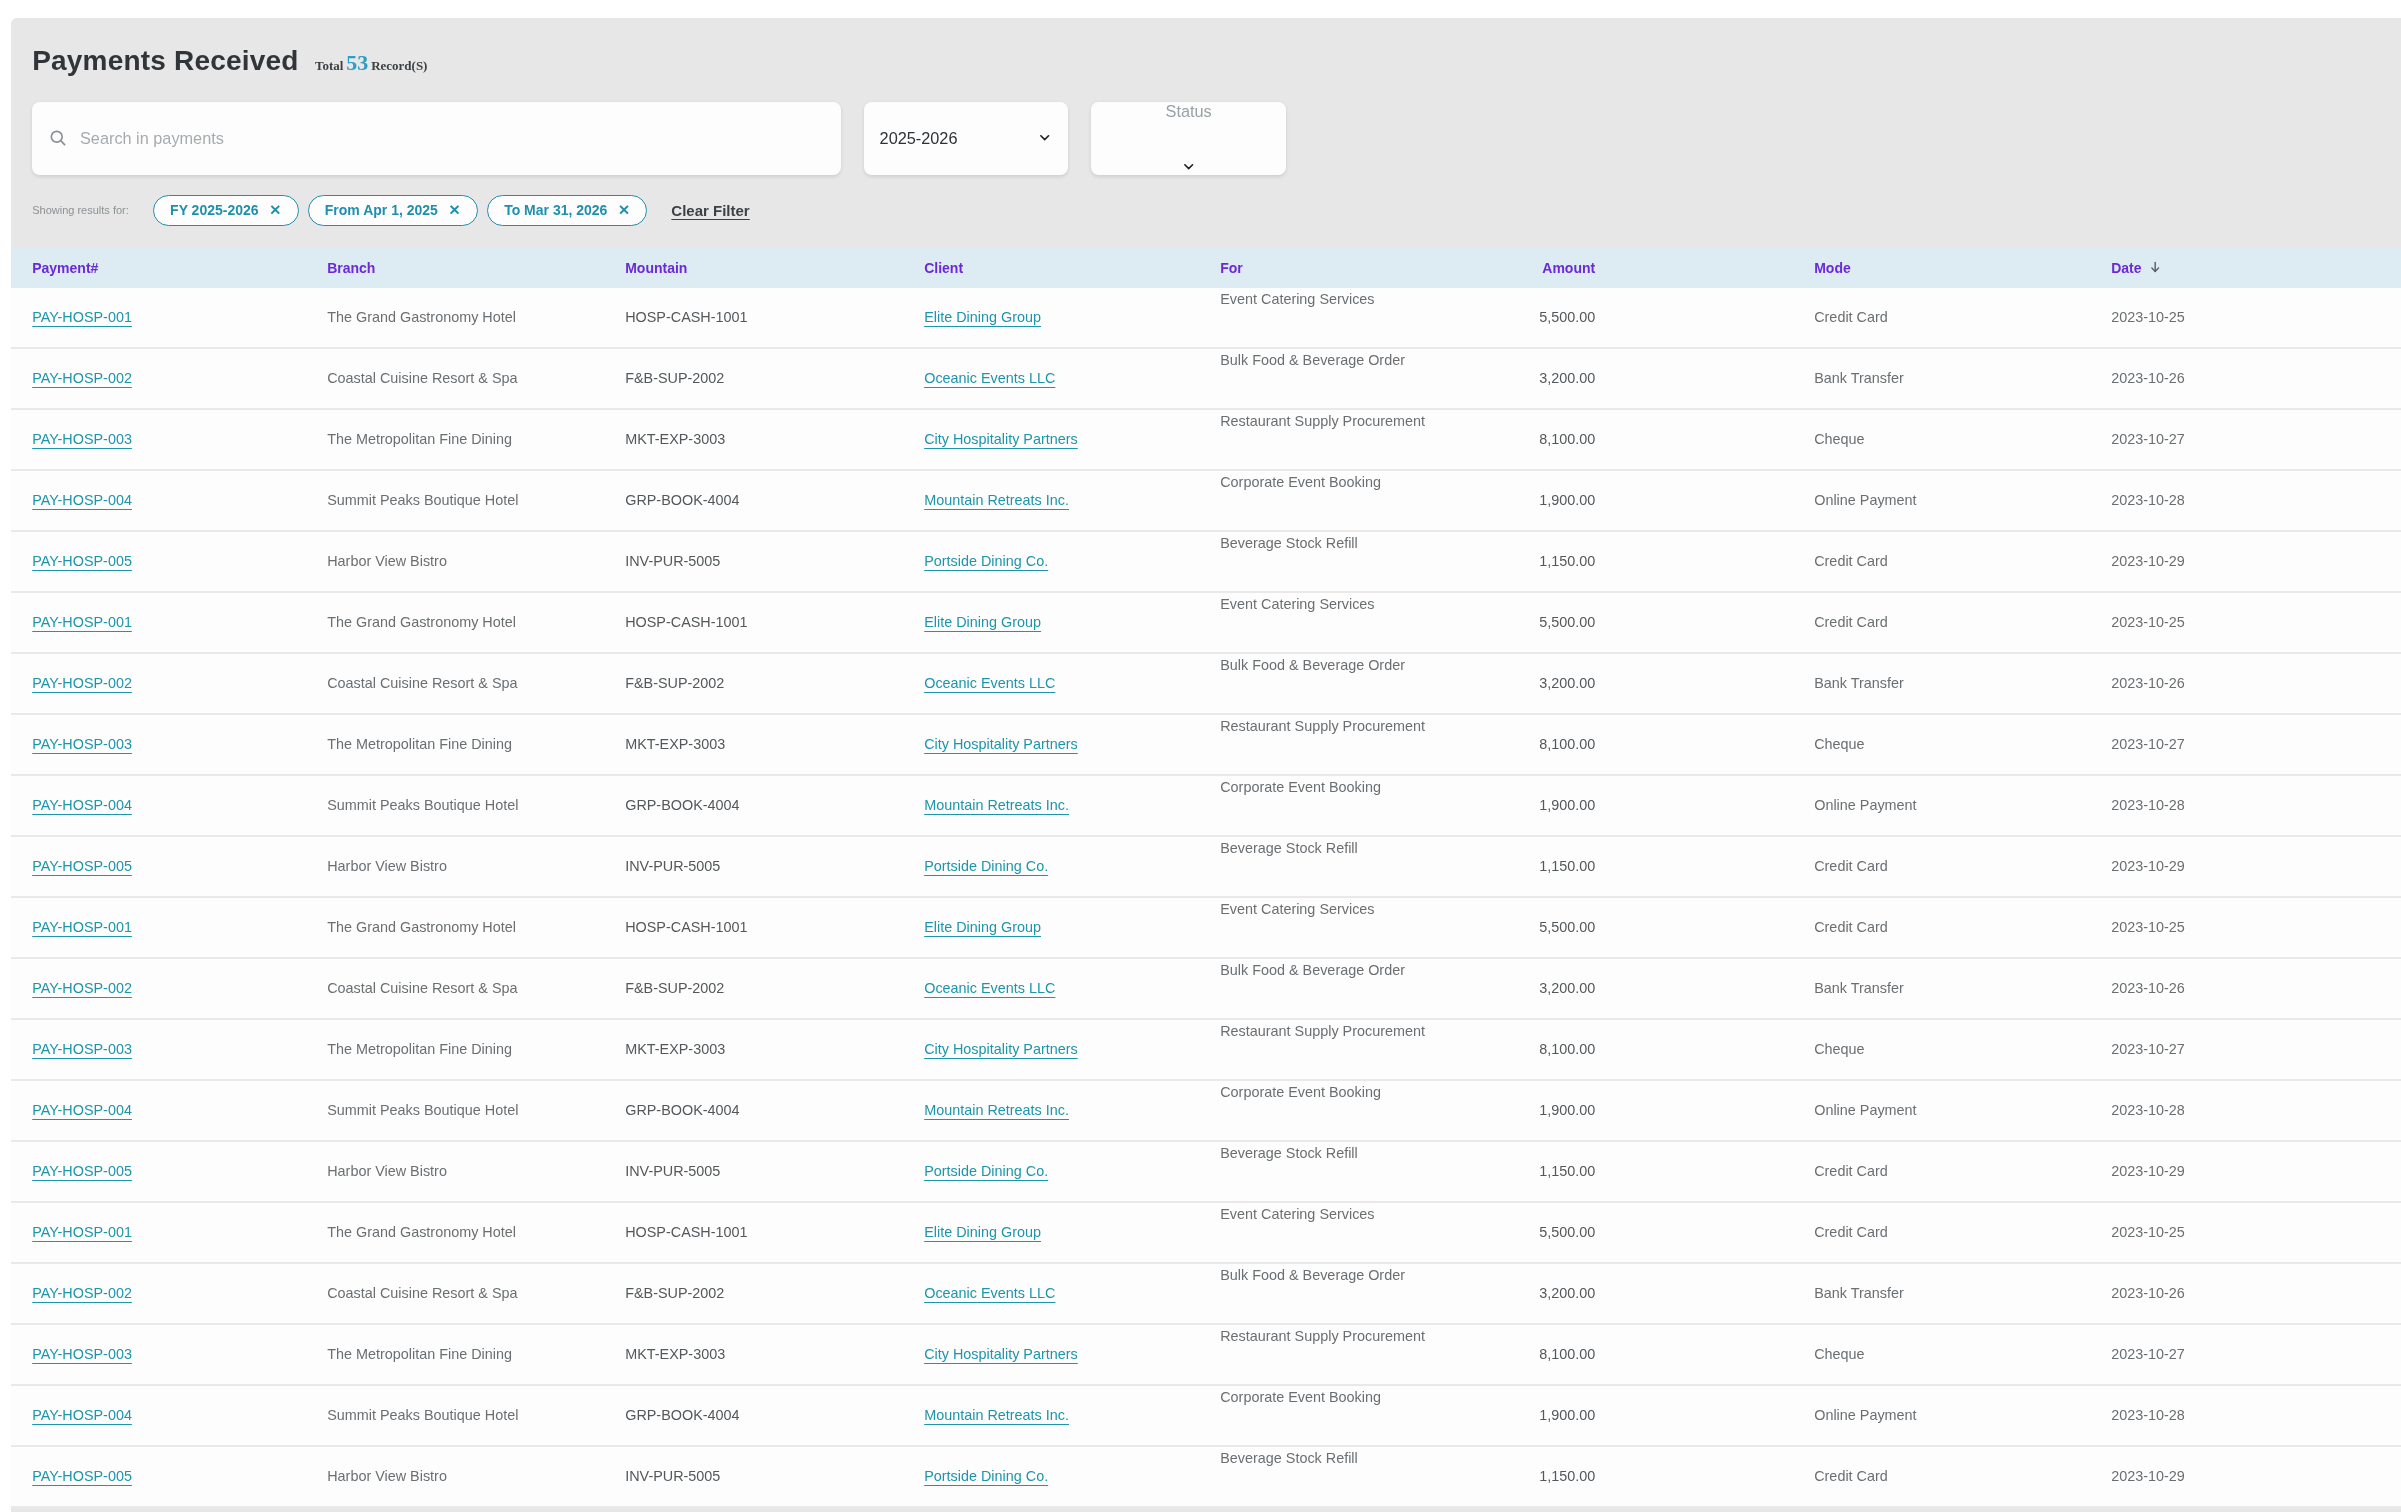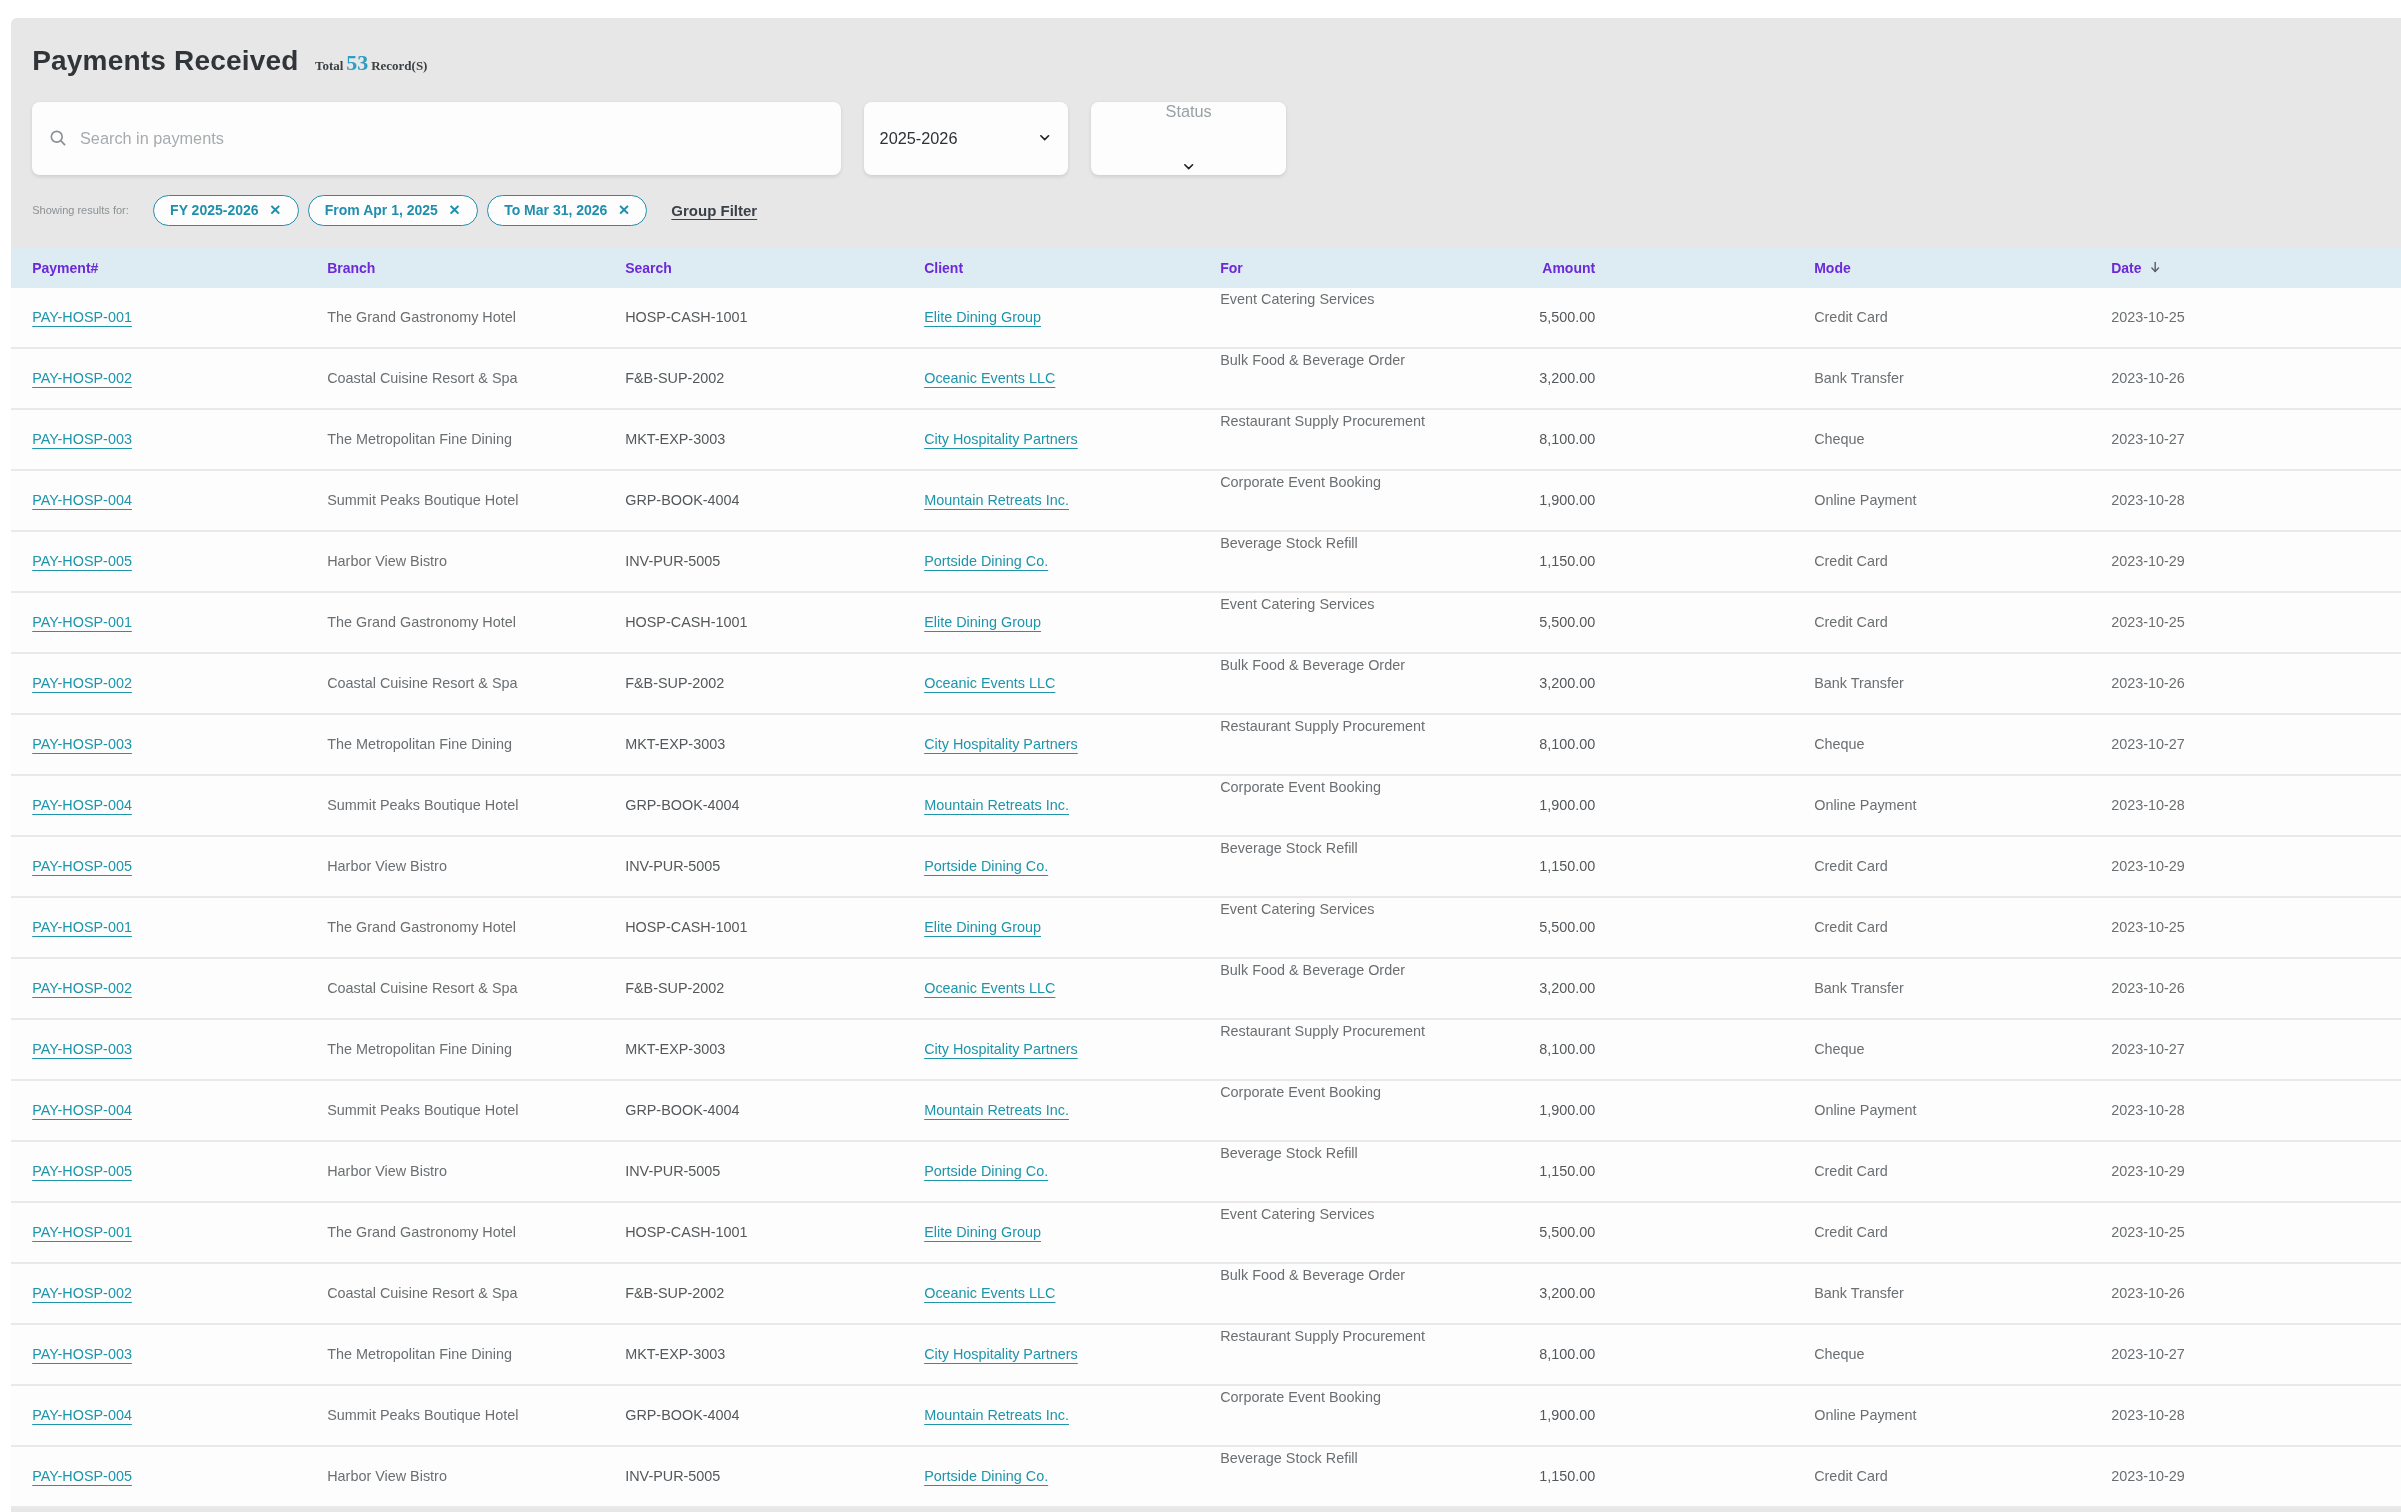--- a/index.html
+++ b/index.html
@@ -165,32 +165,32 @@
         </span>
         <span class="chip">
           <span>From Apr 1, 2025</span>
           <span class="chip-x">✕</span>
         </span>
         <span class="chip">
           <span>To Mar 31, 2026</span>
           <span class="chip-x">✕</span>
         </span>
       </span>
-    <span class="clear-filter">Group Filter</span>
+    <span class="clear-filter">Clear Filter</span>
   </div>
 
   <div class="grid-row thead" id="thead">
       <div class="hcell">
         <span>Payment#</span>
       </div>
       <div class="hcell">
         <span>Branch</span>
       </div>
       <div class="hcell">
-        <span>Search</span>
+        <span>Mountain</span>
       </div>
       <div class="hcell">
         <span>Client</span>
       </div>
       <div class="hcell">
         <span>For</span>
       </div>
       <div class="hcell right amount">
         <span>Amount</span>
       </div>

